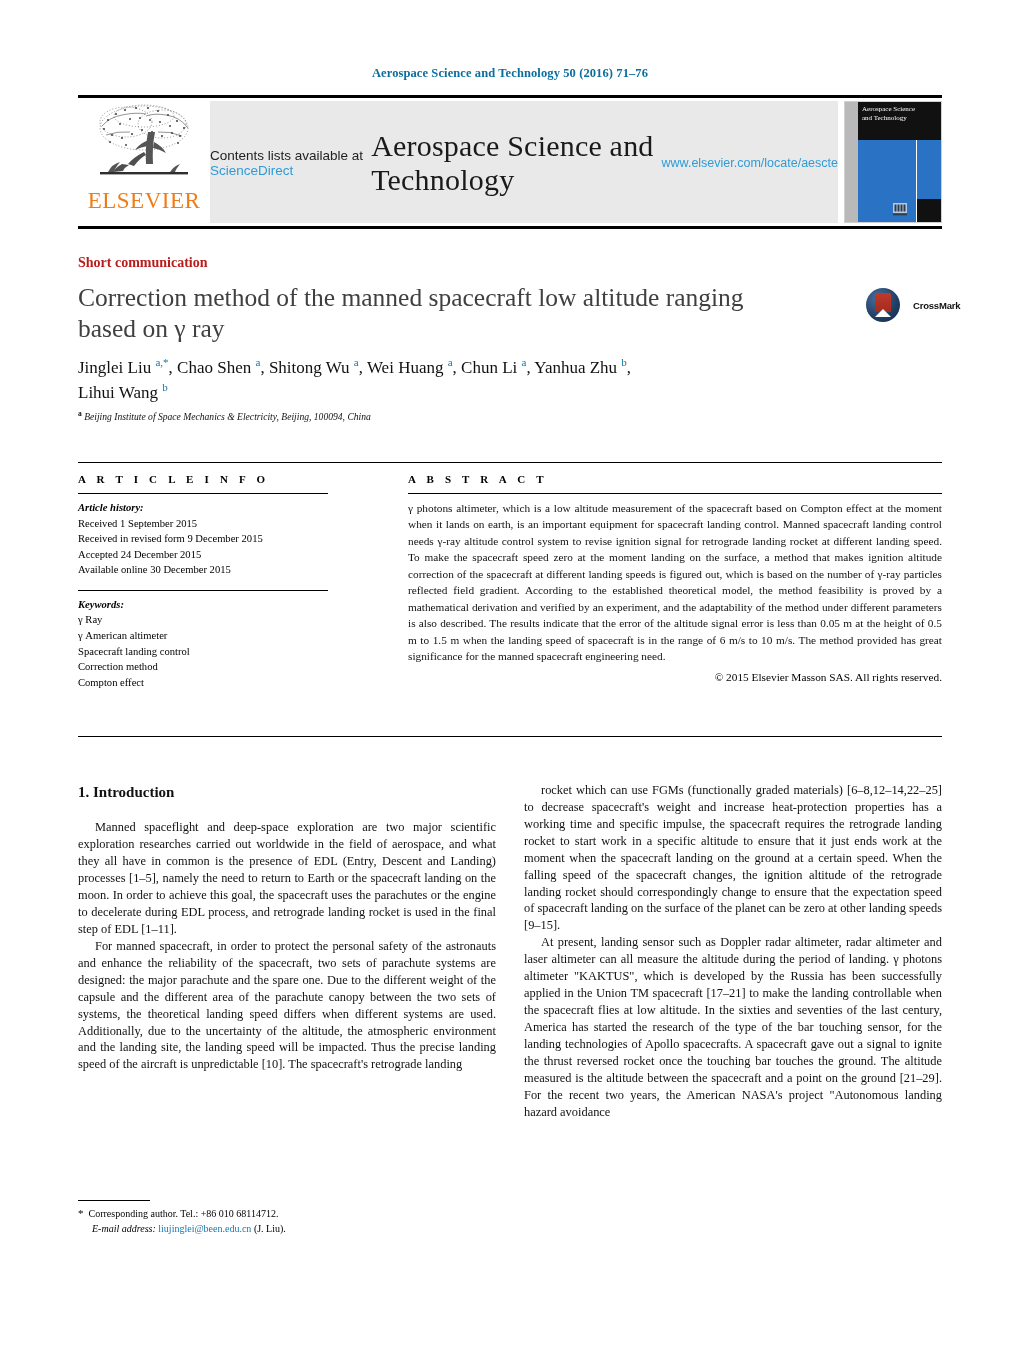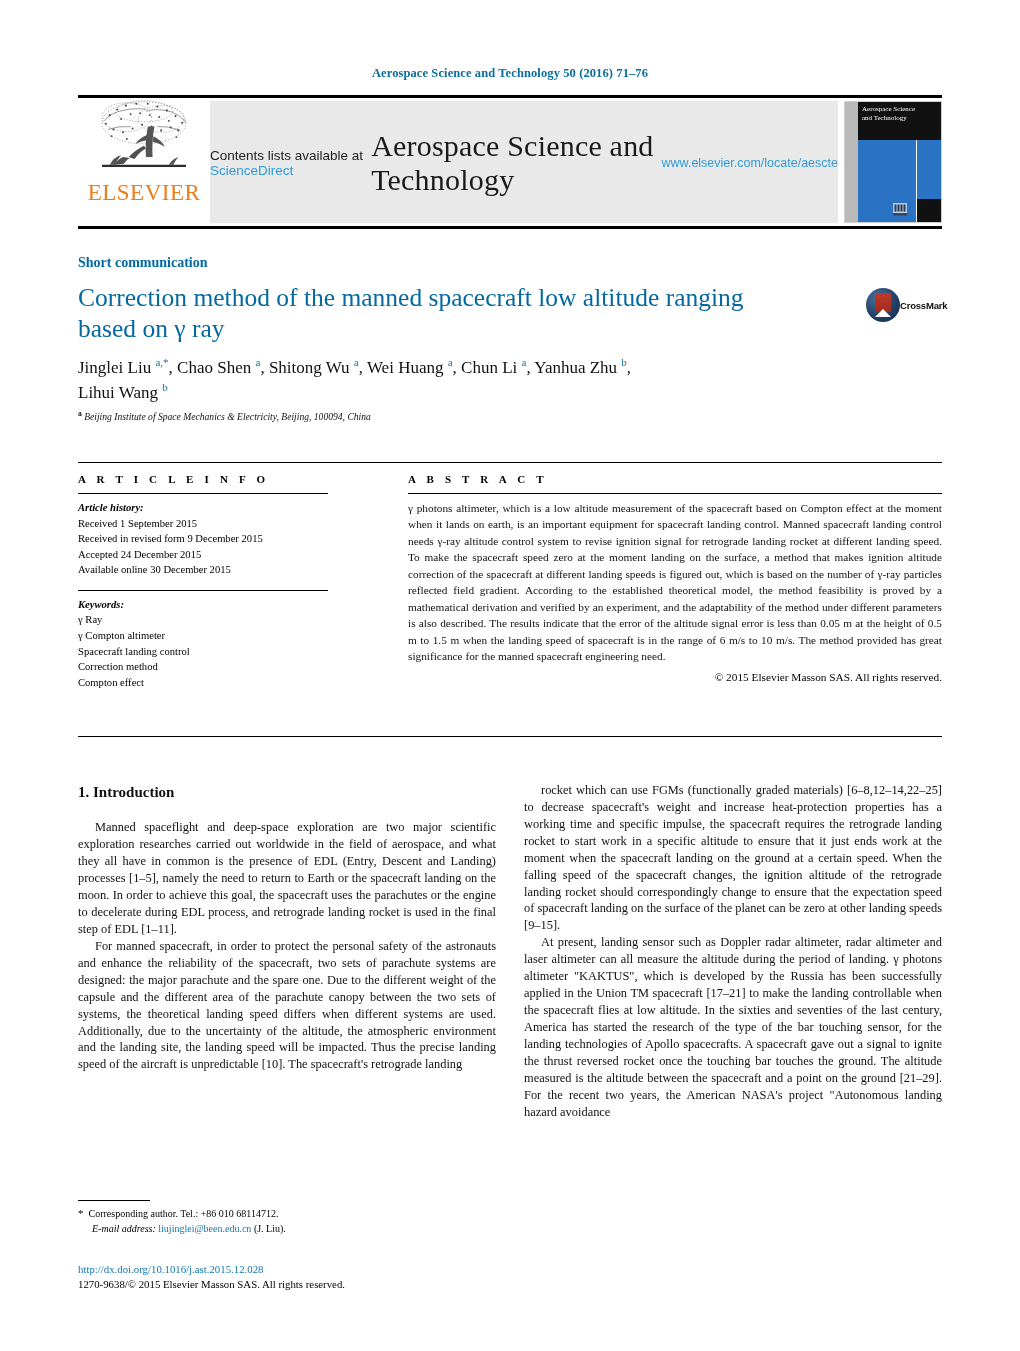--- a/index.html
+++ b/index.html
@@ -48,21 +48,21 @@
     display: flex;
     align-items: stretch;
   }
   .elsevier-logo {
     width: 132px;
     flex: 0 0 132px;
     display: flex;
     flex-direction: column;
     align-items: center;
     justify-content: flex-end;
-    padding-bottom: 22px;
+    padding-bottom: 14px;
     box-sizing: border-box;
   }
   .tree-svg { display:block; }
   .elsevier-word {
     font-family: "Liberation Serif", serif;
     color: #f07c17;
     font-size: 23px;
     letter-spacing: 0.5px;
     line-height: 1;
     margin-top: 1px;
@@ -160,42 +160,42 @@
     opacity: 0.85;
   }
 
   
   .art-type {
     position: absolute;
     top: 255px;
     left: 78px;
     font-size: 14px;
     font-weight: bold;
-    color: #0369a1;
+    color: #b91c1c;
   }
   .title {
     position: absolute;
     top: 282px;
     left: 78px;
     width: 700px;
     font-size: 25.5px;
     line-height: 1.22;
-    color: #0369a1;
+    color: #404040;
     font-weight: normal;
     margin: 0;
   }
   .crossmark {
     position: absolute;
     top: 287px;
     left: 866px;
     width: 92px;
     height: 36px;
     display: flex;
     align-items: center;
-    gap: 0;
+    gap: 13px;
   }
   .cm-badge {
     width: 34px; height: 34px;
     border-radius: 50%;
     background: radial-gradient(circle at 35% 30%, #4a6f9b 0%, #1f3d63 60%, #14294a 100%);
     position: relative;
     flex: 0 0 34px;
   }
   .cm-badge::before {
     content: "";
@@ -474,21 +474,21 @@
         <div>Received 1 September 2015</div>
         <div>Received in revised form 9 December 2015</div>
         <div>Accepted 24 December 2015</div>
         <div>Available online 30 December 2015</div>
       </div>
       <div class="kwblock">
         <div class="rule"></div>
         <div class="kw">
           <div class="lab">Keywords:</div>
           <div>γ Ray</div>
-          <div>γ Compton altimeter</div>
+          <div>γ American altimeter</div>
           <div>Spacecraft landing control</div>
           <div>Correction method</div>
           <div>Compton effect</div>
         </div>
       </div>
     </div>
 
     <div class="col-abstract">
       <div class="sec-head">A B S T R A C T</div>
       <div class="rule"></div>
@@ -514,18 +514,14 @@
       <span class="star">*</span>
       &nbsp;<span>Corresponding author. Tel.: +86 010 68114712.</span>
     </div>
     <div style="padding-left:14px">
       <span class="em">E-mail address:</span>
       <span class="link" style="color:#1577b0">liujinglei@been.edu.cn</span>
       <span>(J. Liu).</span>
     </div>
   </div>
 
-  <div class="doiblock">
-    <div class="doi">http://dx.doi.org/10.1016/j.ast.2015.12.028</div>
-    <div>1270-9638/© 2015 Elsevier Masson SAS. All rights reserved.</div>
-  </div>
 
 </div>
 
 </body></html>

